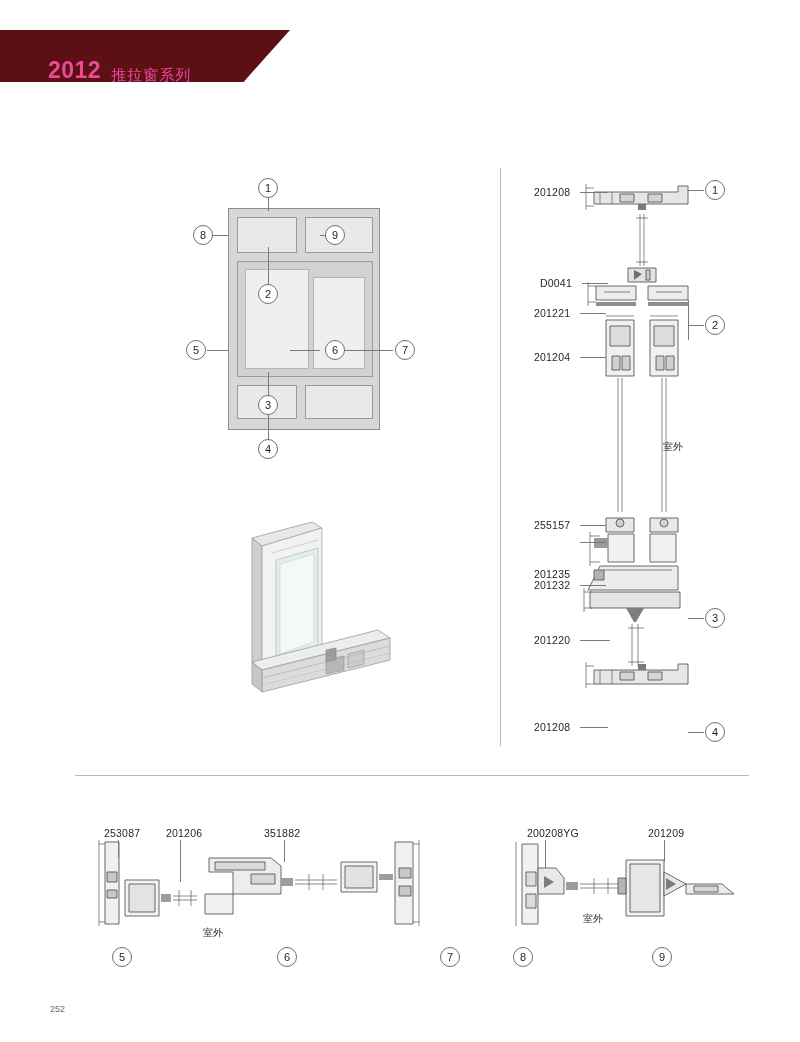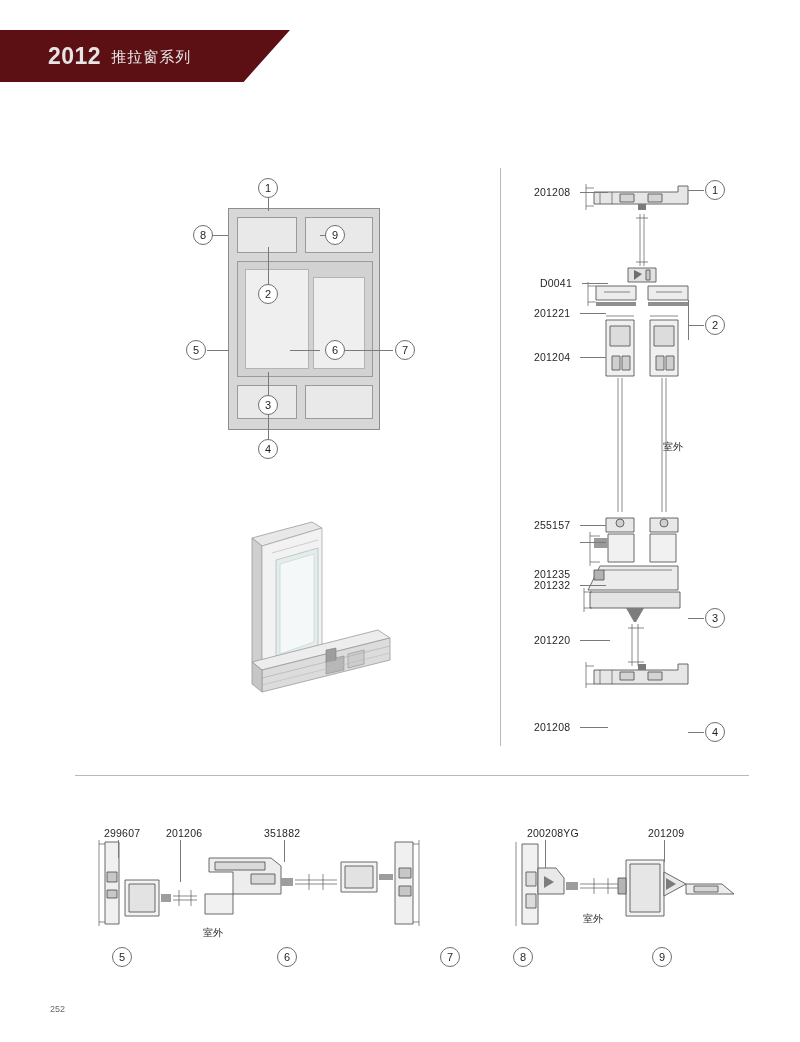--- a/index.html
+++ b/index.html
@@ -13,23 +13,23 @@
     color: #231f20;
     overflow: hidden;
   }
 
   
   .header-band {
     position: absolute;
     left: 0; top: 30px;
     width: 290px; height: 52px;
     background: #5d1014;
-    color: #e5e5e5;
+    color: #ec4899;
     display: flex;
-    align-items: center;
+    align-items: flex-end;
     padding-left: 48px;
     
     clip-path: polygon(0 0, 100% 0, 84% 100%, 0 100%);
   }
   .header-num {
     font-size: 23px;
     font-weight: bold;
     letter-spacing: 0.5px;
     line-height: 1;
   }
@@ -325,21 +325,21 @@
       <path d="M294,36 L308,36 L308,42 L294,42 Z" fill="#9d9d9d" stroke="none"></path>
 
       <path d="M310,4 L328,4 L328,86 L310,86 Z" fill="#f0f0f0"></path>
       <path d="M334,2 L334,88 M328,6 L334,6 M328,84 L334,84" stroke-width="0.7"></path>
       <path d="M314,30 L326,30 L326,40 L314,40 Z" fill="#c7c7c7"></path>
       <path d="M314,48 L326,48 L326,58 L314,58 Z" fill="#c7c7c7"></path>
     </g>
   </svg>
 </div>
 
-<div class="partno" style="left:104px; top:827px;">299607</div>
+<div class="partno" style="left:104px; top:827px;">253087</div>
 <div class="partno" style="left:166px; top:827px;">201206</div>
 <div class="partno" style="left:264px; top:827px;">351882</div>
 
 <div class="lead v" style="left:118px; top:840px; height:18px;"></div>
 <div class="lead v" style="left:180px; top:840px; height:42px;"></div>
 <div class="lead v" style="left:284px; top:840px; height:22px;"></div>
 
 <div class="cn-label" style="left:203px; top:926px;">室外</div>
 
 <div class="callout" style="left:112px; top:947px;">5</div>

